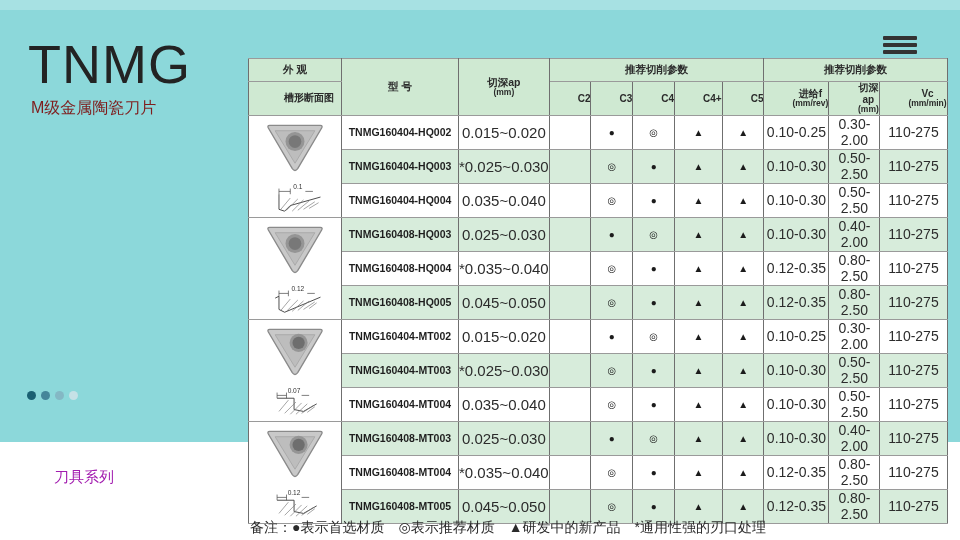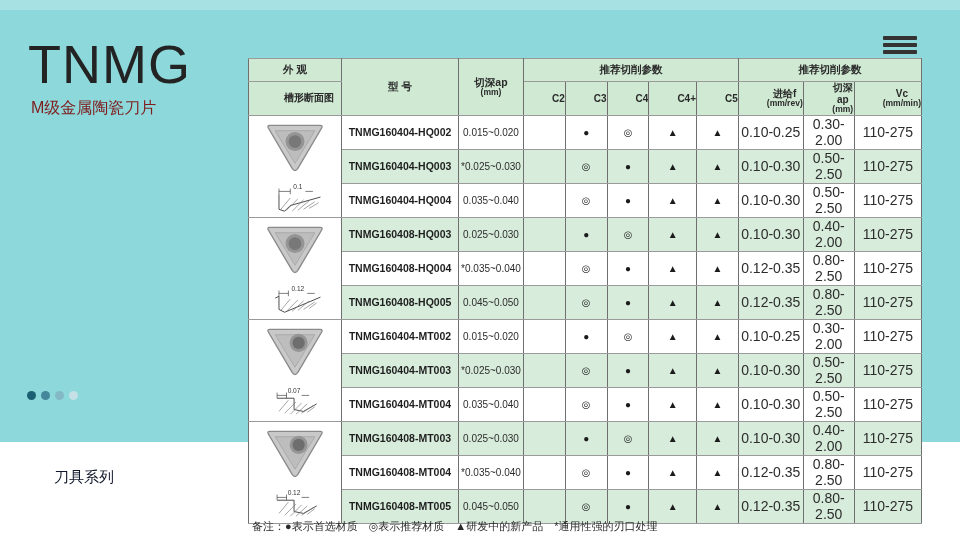--- a/index.html
+++ b/index.html
@@ -18,21 +18,21 @@
 
   .menu-btn { position:absolute; left:883px; top:36px; width:34px; cursor:pointer; }
   .menu-btn .bar { width:34px; height:4px; background:#333; border-radius:1px; margin-bottom:3px; }
   .menu-btn .bar:last-child { margin-bottom:0; }
 
   .dots { position:absolute; left:27px; top:391px; display:flex; gap:5px; }
   .dot { width:9px; height:9px; border-radius:50%; cursor:pointer; }
   .dot1{ background:#1a6072; } .dot2{ background:#45869a; }
   .dot3{ background:#84b8c4; } .dot4{ background:#c6e1e6; }
 
-  .series-label { position:absolute; left:54px; top:468px; font-size:15px; color:#0f172a; }
+  .series-label { position:absolute; left:54px; top:468px; font-size:15px; color:#a21caf; }
 
   .pager { position:absolute; left:882px; top:450px; width:36px; }
   .pager .chev { display:block; cursor:pointer; margin-bottom:2px; }
 
   
   .catalog { position:absolute; left:248px; top:58px; }
   table { border-collapse:collapse; table-layout:fixed; background:#ffffff;
           border:1px solid #4a4a4a; }
   th, td { border-left:1px solid #6f6f6f; border-right:1px solid #6f6f6f;
            border-top:1px solid #9a9a9a; border-bottom:1px solid #9a9a9a;
@@ -40,28 +40,28 @@
   thead th { background:#cfe9d2; color:#2a2a2a; font-weight:bold; }
   .h1 th { height:23px; font-size:10.5px; }
   .h2 th { height:24px; font-size:10px;padding-left:28px; }
   .two-line { font-size:9.5px; line-height:1.15; font-weight:bold; }
   .two-line .l2 { font-size:8.5px; font-weight:bold; }
   tbody tr { height:34px; }
   tbody tr:nth-child(even) td { background:#d7ecdb; }
   tbody tr:nth-child(odd) td { background:#ffffff; }
   td.app-cell { background:#ffffff !important; padding:3px 0 2px 0; }
   td.model { font-size:10.5px; font-weight:bold; color:#1e1e1e; }
-  td.edge  { font-size:10px; color:#2c2c2c; }
+  td.edge  { font-size:15px; color:#2c2c2c; }
   td.sym   { font-size:10px; color:#1b1b1b; }
   td.param { font-size:14px; color:#2c2c2c; }
   .app-inner { display:flex; flex-direction:column; align-items:center; justify-content:space-between; height:96px; }
   .gdim { font-size:7px; fill:#333; text-anchor:middle; }
 
-  .footnote { position:absolute; left:252px; top:519px; width:540px;
-              text-align:left; font-size:11px; color:#2a2a2a; }
+  .footnote { position:absolute; left:238px; top:519px; width:540px;
+              text-align:center; font-size:14px; color:#2a2a2a; }
 </style>
 </head>
 <body>
 
 <div class="teal-strip"></div>
 <div class="teal-bg"></div>
 <div class="white-band"></div>
 
 <div class="page-title">TNMG</div>
 <div class="page-subtitle">M级金属陶瓷刀片</div>

